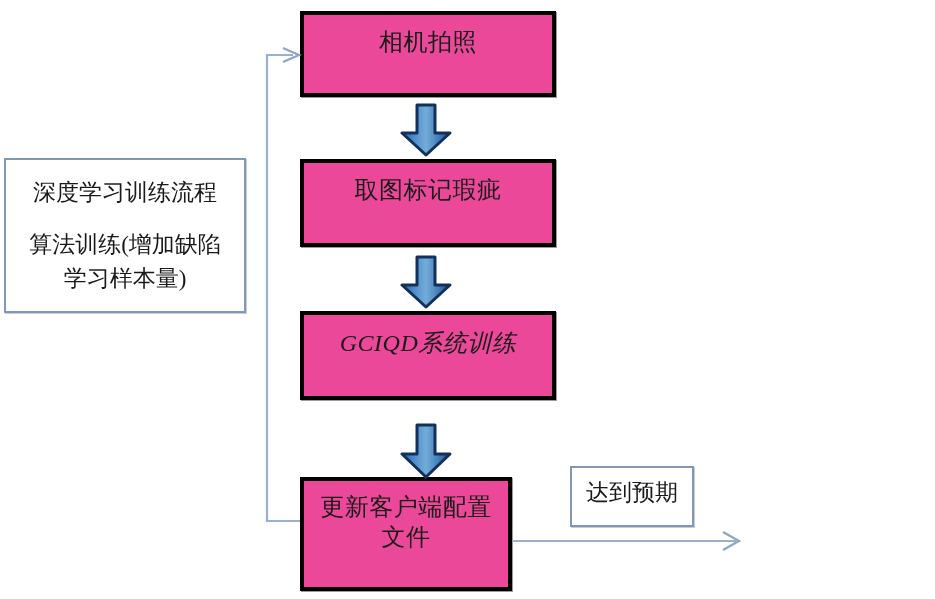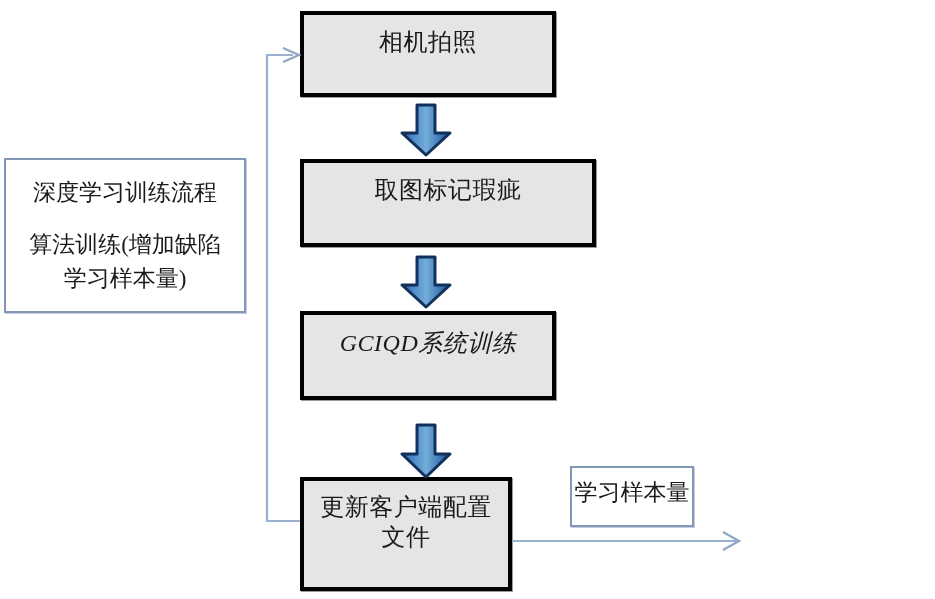--- a/index.html
+++ b/index.html
@@ -15,21 +15,21 @@
     width: 935px;
     height: 599px;
     background: #ffffff;
     overflow: hidden;
   }
 
   
   .proc-box {
     position: absolute;
     box-sizing: border-box;
-    background: #e5e5e5;
+    background: #ec4899;
     border: 4px solid #000000;
     box-shadow: 1px 1px 0 0 #9a9a9a;
   }
   .proc-label {
     position: absolute;
     left: 0;
     right: 0;
     text-align: center;
     color: #1a1a1a;
     font-size: 24px;
@@ -78,35 +78,35 @@
   <div class="note-box" style="left:4px; top:158px; width:242px; height:155px;">
     <div class="note-label" style="top:68px;">算法训练(增加缺陷
 学习样本量)</div>
     <div class="note-label" style="top:16px;">深度学习训练流程</div>
   </div>
 
   <div class="proc-box" style="left:300px; top:11px; width:256px; height:86px;">
     <div class="proc-label" style="top:12px;">相机拍照</div>
   </div>
 
-  <div class="proc-box" style="left:300px; top:159px; width:296px; height:88px;">
+  <div class="proc-box" style="left:300px; top:159px; width:256px; height:88px;">
     <div class="proc-label" style="top:12px;">取图标记瑕疵</div>
   </div>
 
   <div class="proc-box" style="left:300px; top:311px; width:256px; height:89px;">
     <div class="proc-label" style="top:13px;font-style:italic;">GCIQD系统训练</div>
   </div>
 
   <div class="proc-box" style="left:300px; top:477px; width:212px; height:114px;">
     <div class="proc-label" style="top:11px;">更新客户端配置
 文件</div>
   </div>
 
   <div class="note-box" style="left:570px; top:466px; width:124px; height:61px;">
-    <div class="note-label" style="top:8px;">学习样本量</div>
+    <div class="note-label" style="top:8px;">达到预期</div>
   </div>
 
 
   <div class="block-arrow" style="left:398px; top:103px;">
     <svg width="56" height="54" viewBox="0 0 56 54">
       <defs>
         <linearGradient id="ga1" x1="0" y1="0" x2="1" y2="0">
           <stop offset="0%" stop-color="#2f5c93"></stop>
           <stop offset="22%" stop-color="#4a87c8"></stop>
           <stop offset="50%" stop-color="#74add9"></stop>

